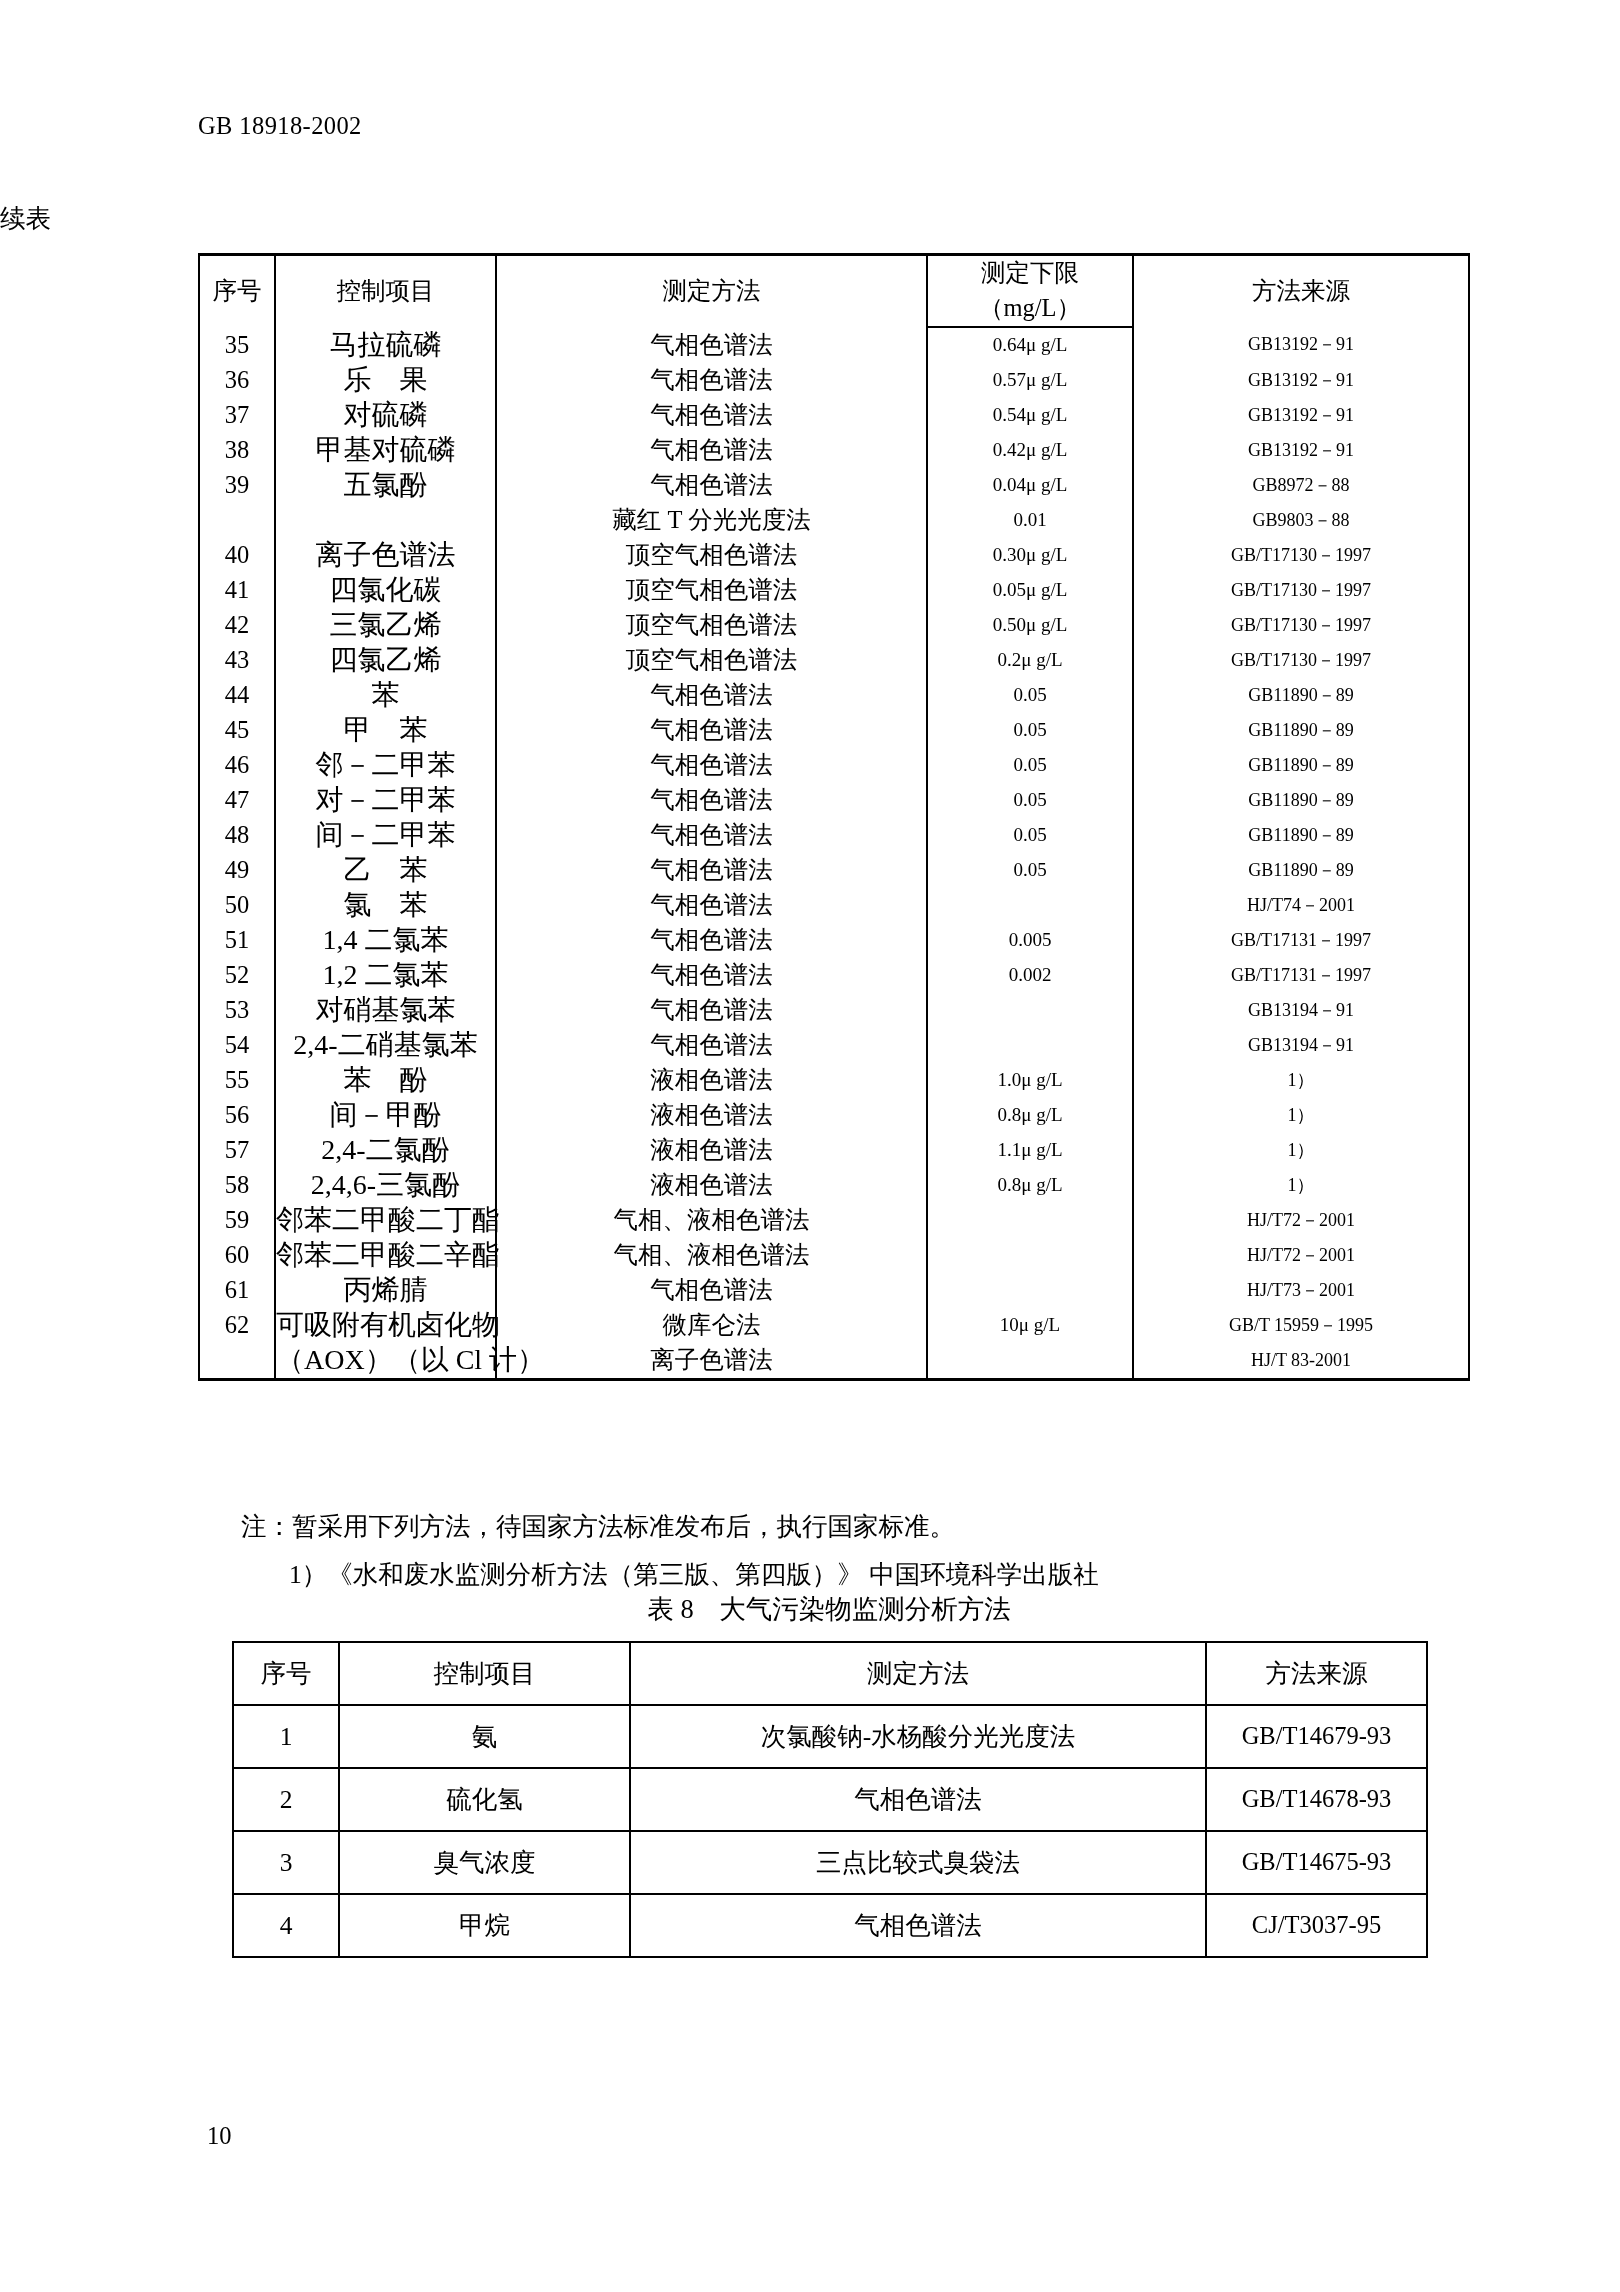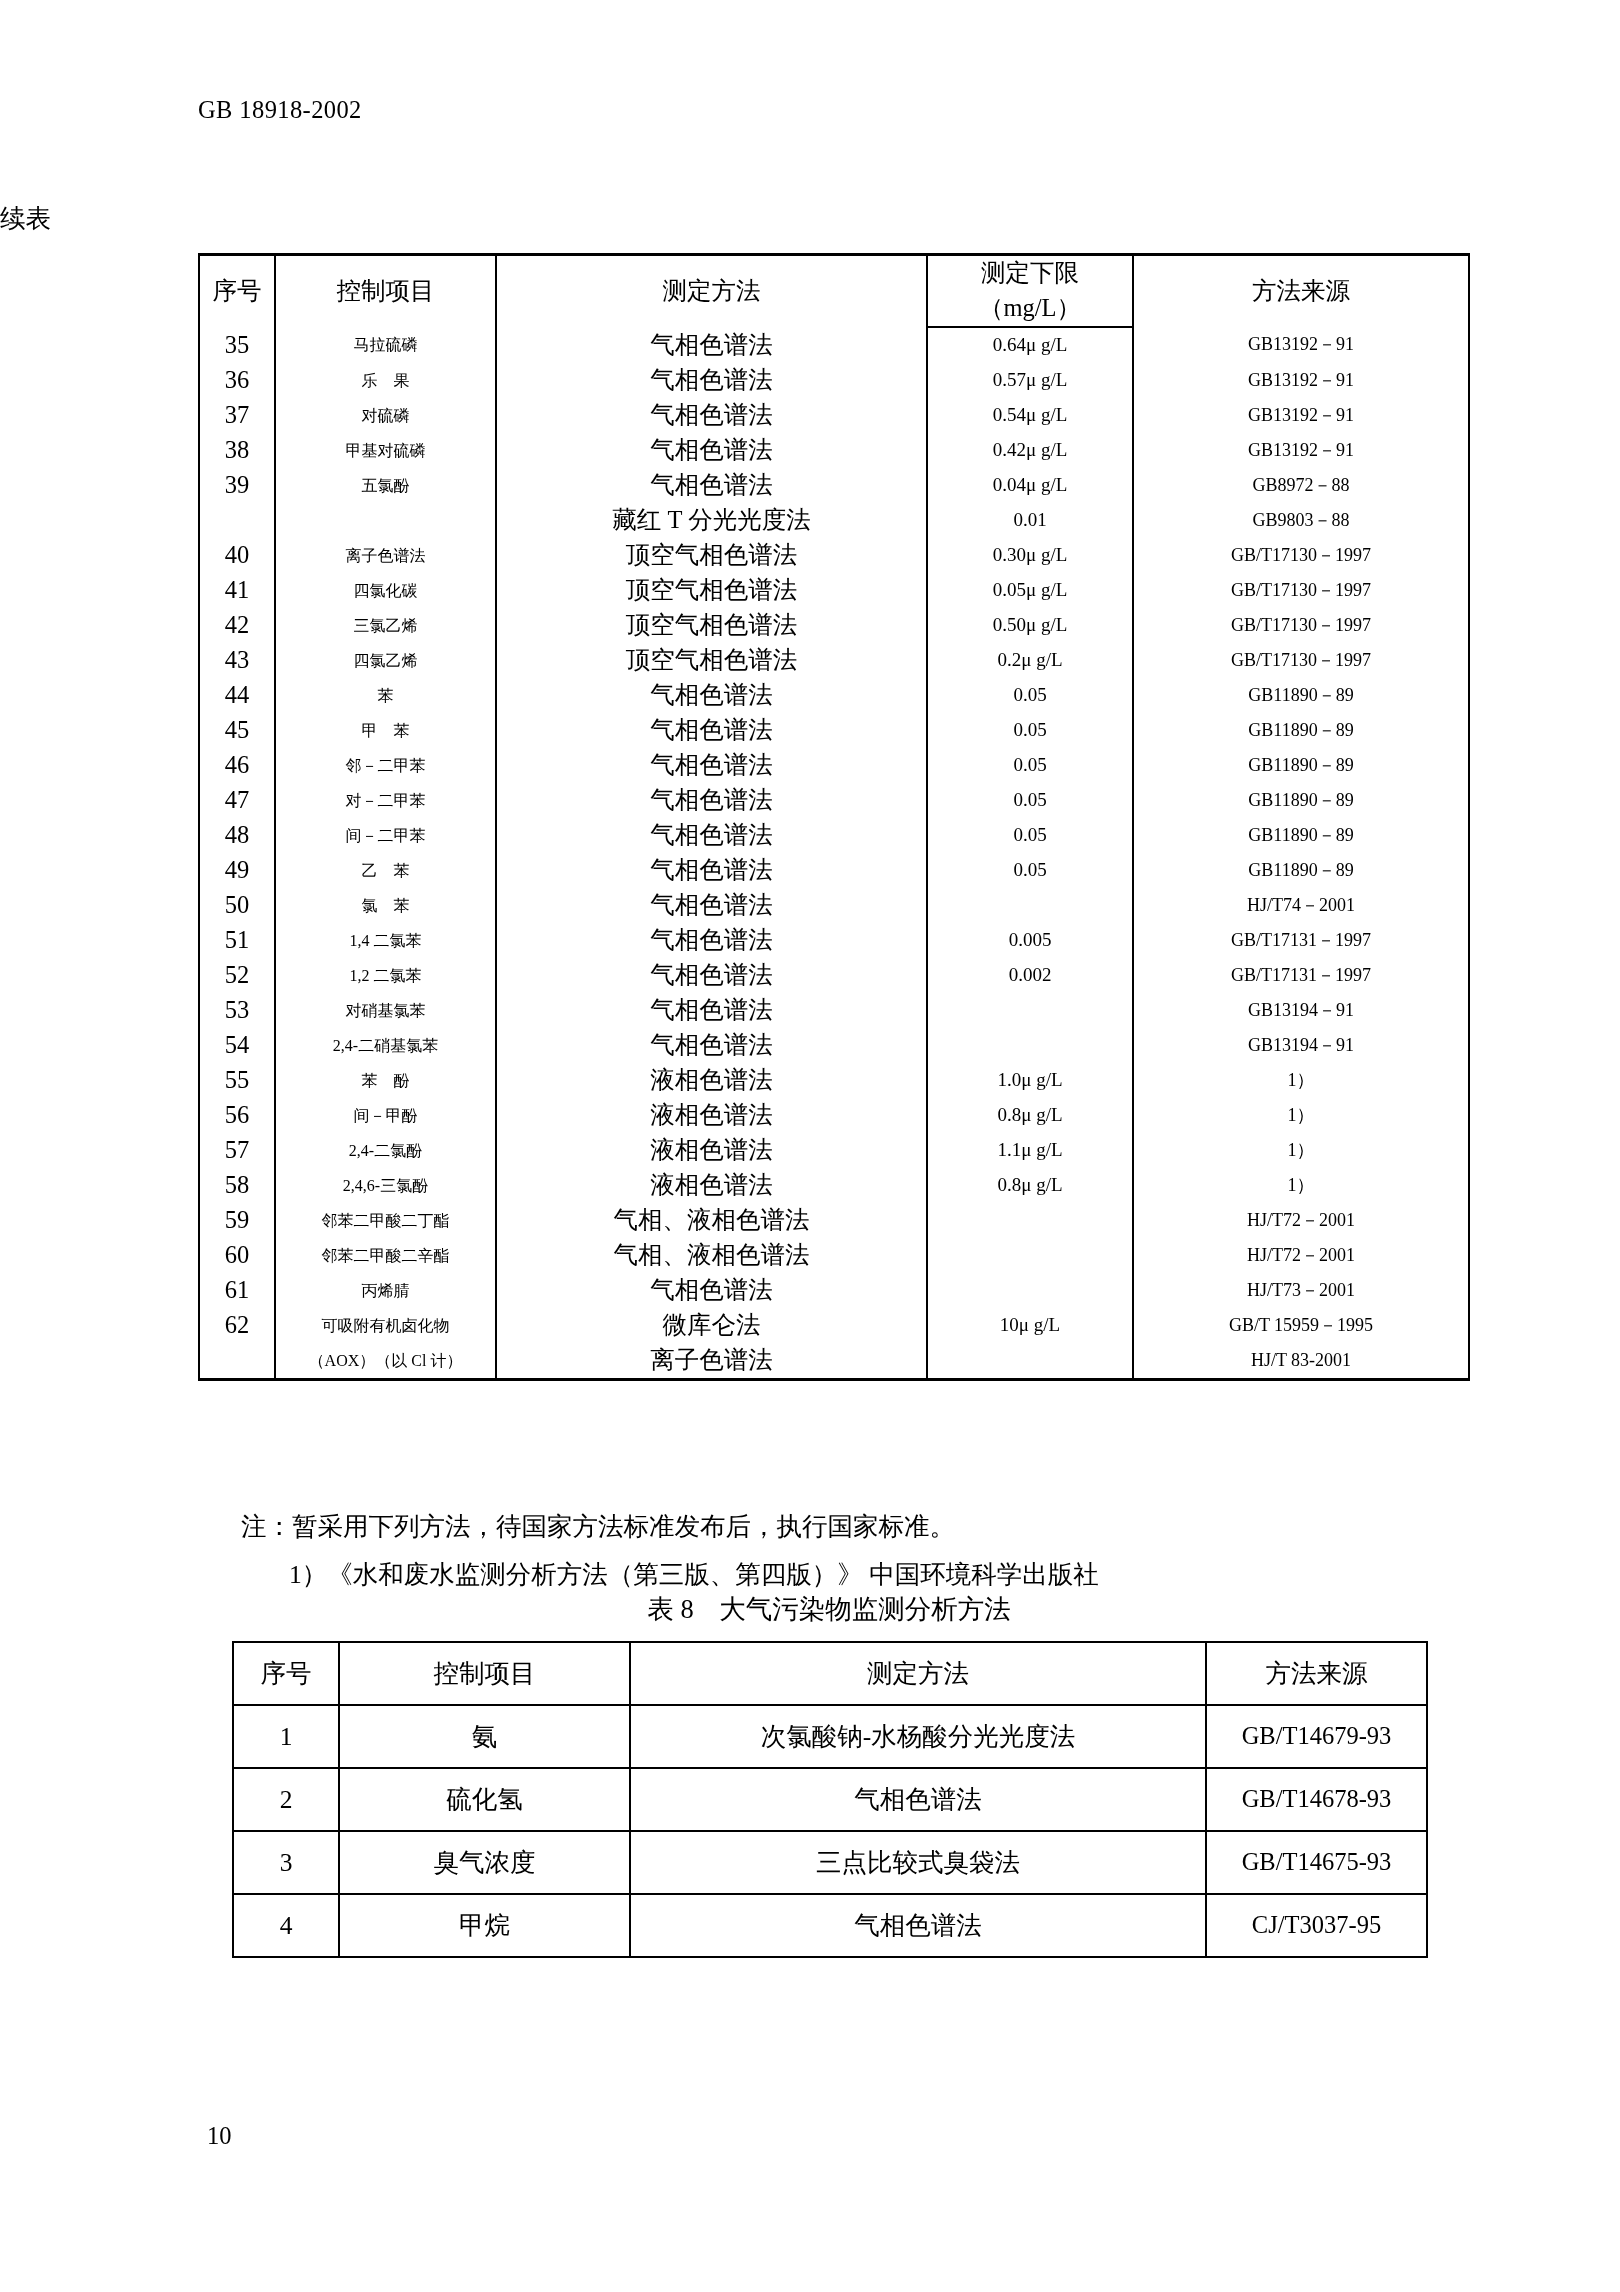--- a/index.html
+++ b/index.html
@@ -13,21 +13,21 @@
     position: relative;
     font-family: "Liberation Serif", "DejaVu Serif", serif;
     color: #000000;
     overflow: hidden;
   }
 
   
   #std-code {
     position: absolute;
     left: 198px;
-    top: 96px;
+    top: 112px;
     font-size: 24.5px;
     letter-spacing: 0.4px;
     white-space: nowrap;
     text-align: right;
   }
 
   #continued-label {
     position: absolute;
     left: 0;
     top: 201px;
@@ -80,21 +80,21 @@
   }
   #table7 .hdr-bot td {
     border-bottom: 2.9px solid #000;
     margin-top: 20px;
   }
   #table7 tbody tr:last-child td {
     border-bottom: 3.9px solid #000;
   }
   #table7 td.lim-cell { font-size: 19px; }
   #table7 td.src-cell { font-size: 18px; margin-top: 6px; }
-  #table7 td.item-cell { font-size: 16px; }
+  #table7 td.item-cell { font-size: 28px; }
 
   
   .note-line {
     position: absolute;
     font-size: 25.5px;
     white-space: nowrap;
   }
   #note-1 { left: 241px; top: 1509px; }
   #note-2 { left: 241px; top: 1557px; margin-left: 48px; }
 

